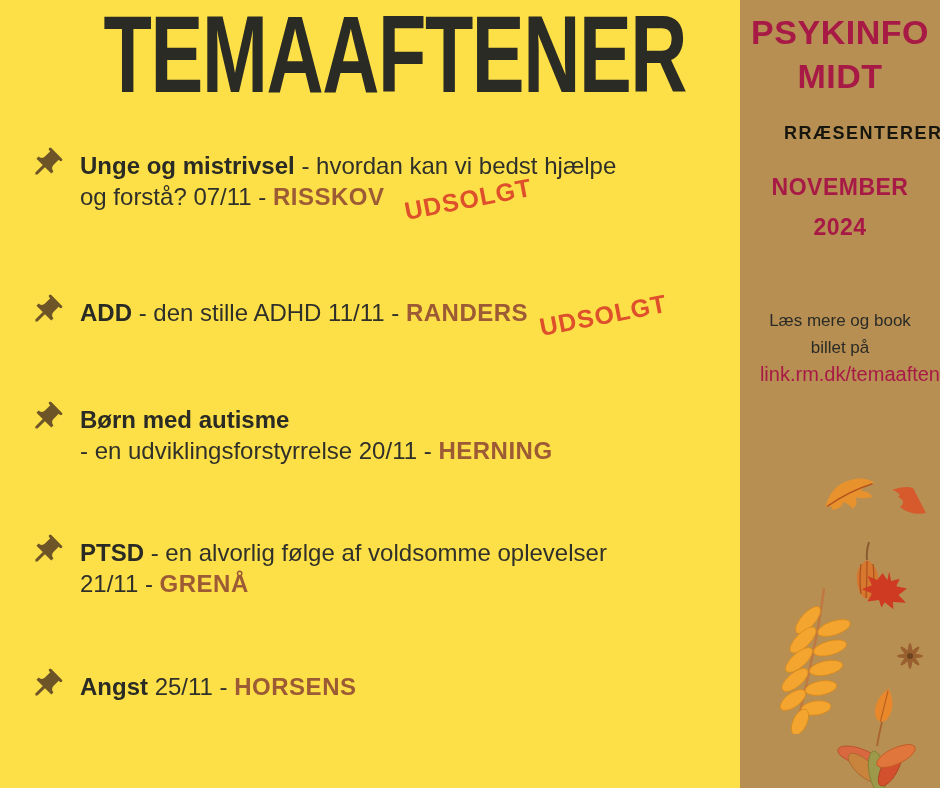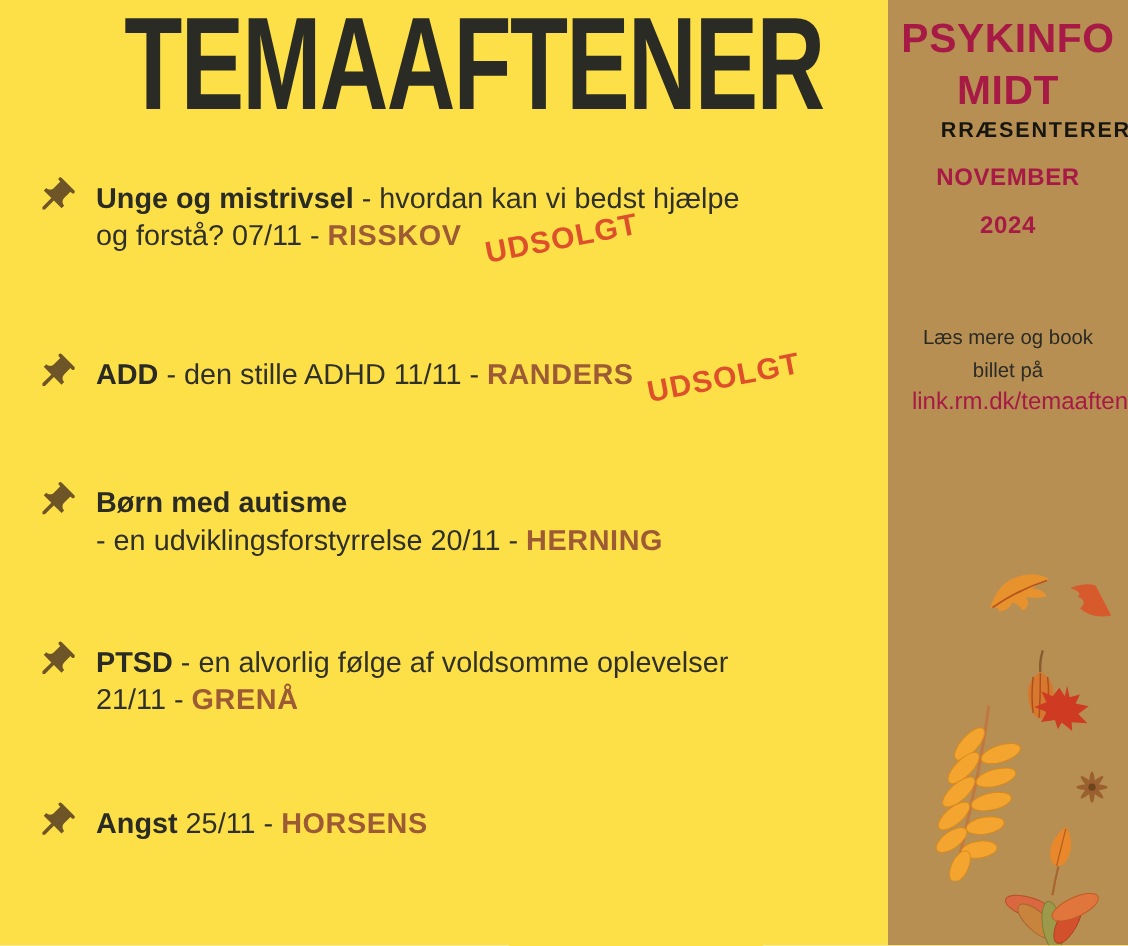--- a/index.html
+++ b/index.html
@@ -26,22 +26,22 @@
   }
   .so1 { margin-left:18px; }
   .so2 { margin-left:10px; }
 
   
   .sidebar {
     position:absolute; left:740px; top:0; width:200px; height:788px;
     background:#B78F52; text-align:center;
   }
   .brand { margin-top:10px; font-size:34px; font-weight:bold; color:#A81A46; line-height:44px; letter-spacing:0.5px; }
-  .presents { font-size:18px; font-weight:bold; color:#16160F; letter-spacing:1.5px;padding-left:44px; }
-  .month { margin-top:9px; font-size:20px; font-weight:bold; color:#A81A46; line-height:40px; letter-spacing:0.5px; }
+  .presents { margin-top:25px; font-size:18px; font-weight:bold; color:#16160F; letter-spacing:1.5px;padding-left:44px; }
+  .month { margin-top:23px; font-size:23px; font-weight:bold; color:#A81A46; line-height:40px; letter-spacing:0.5px; }
   .cta { margin-top:60px; font-size:17px; color:#2B2B26; line-height:27px; }
   .link { font-size:20px; color:#A81A46; line-height:27px; cursor:pointer;text-align:right; }
 
   .deco { position:absolute; }
   .d-oak    { left:80px;  top:472px; transform:rotate(-8deg); }
   .d-corner { left:150px; top:484px; }
   .d-phys   { left:112px; top:540px; }
   .d-maple  { left:120px; top:570px; transform:rotate(12deg); }
   .d-rowan  { left:34px;  top:586px; }
   .d-anise  { left:155px; top:641px; }

